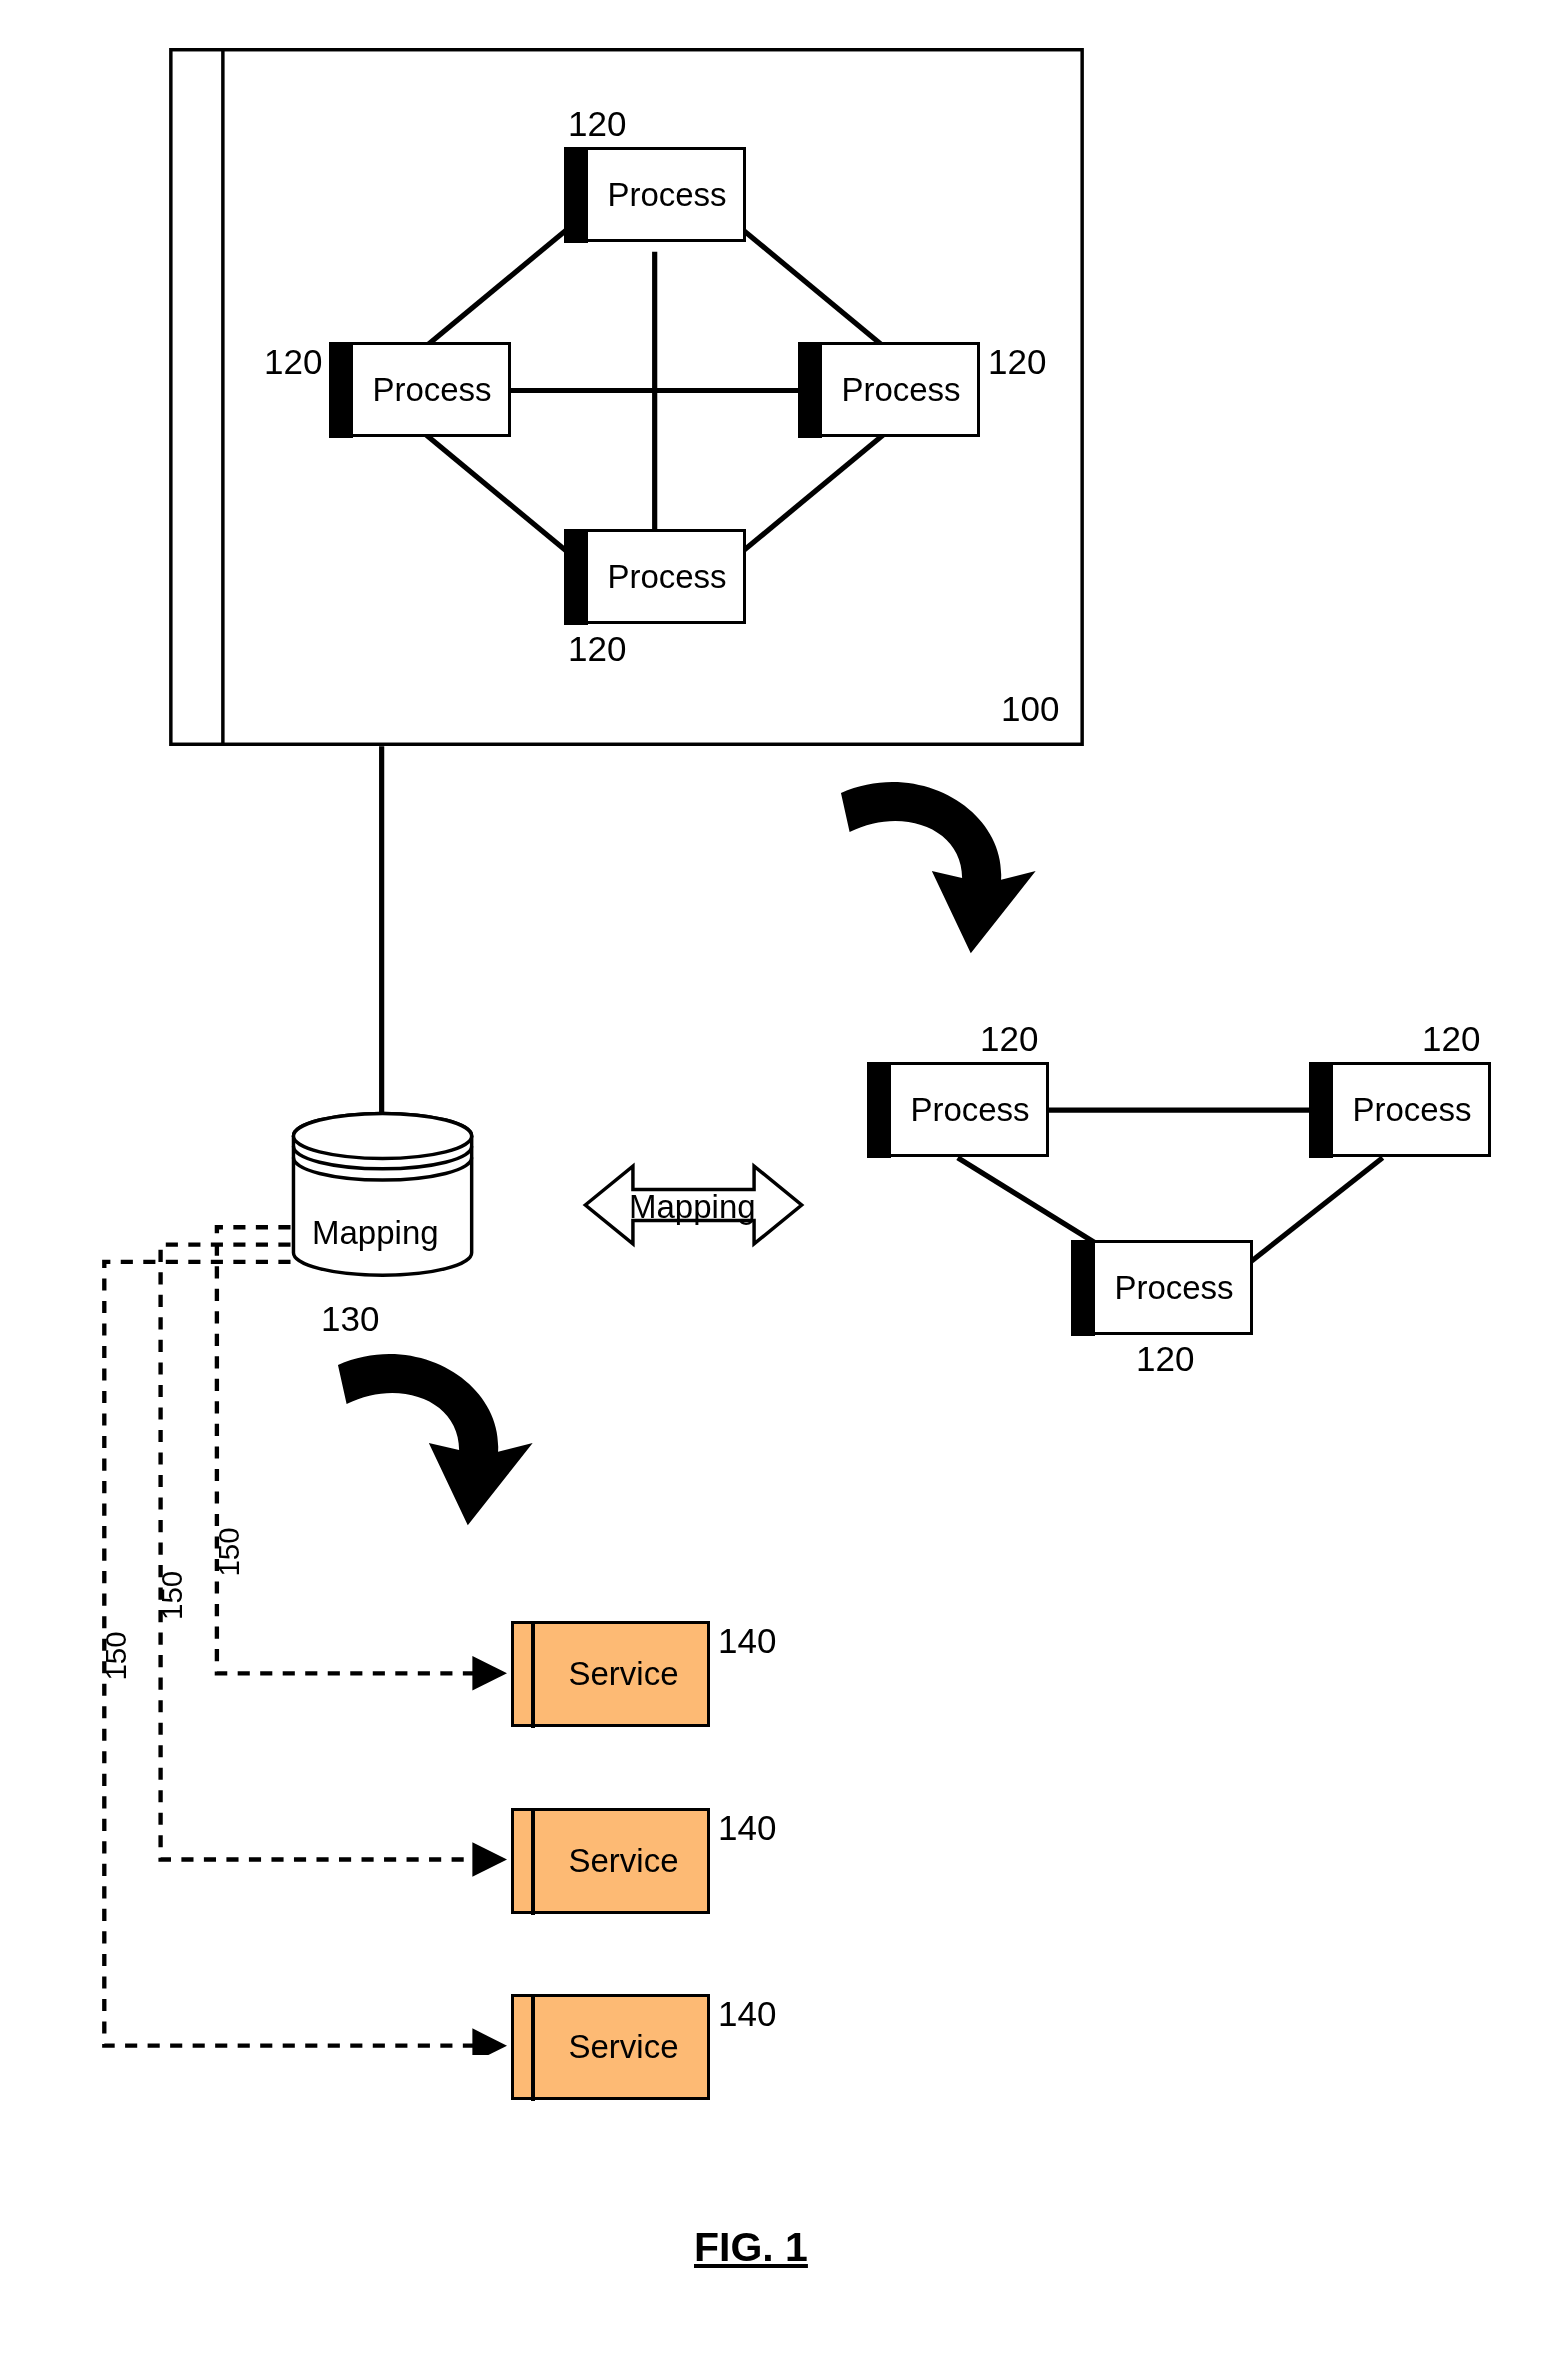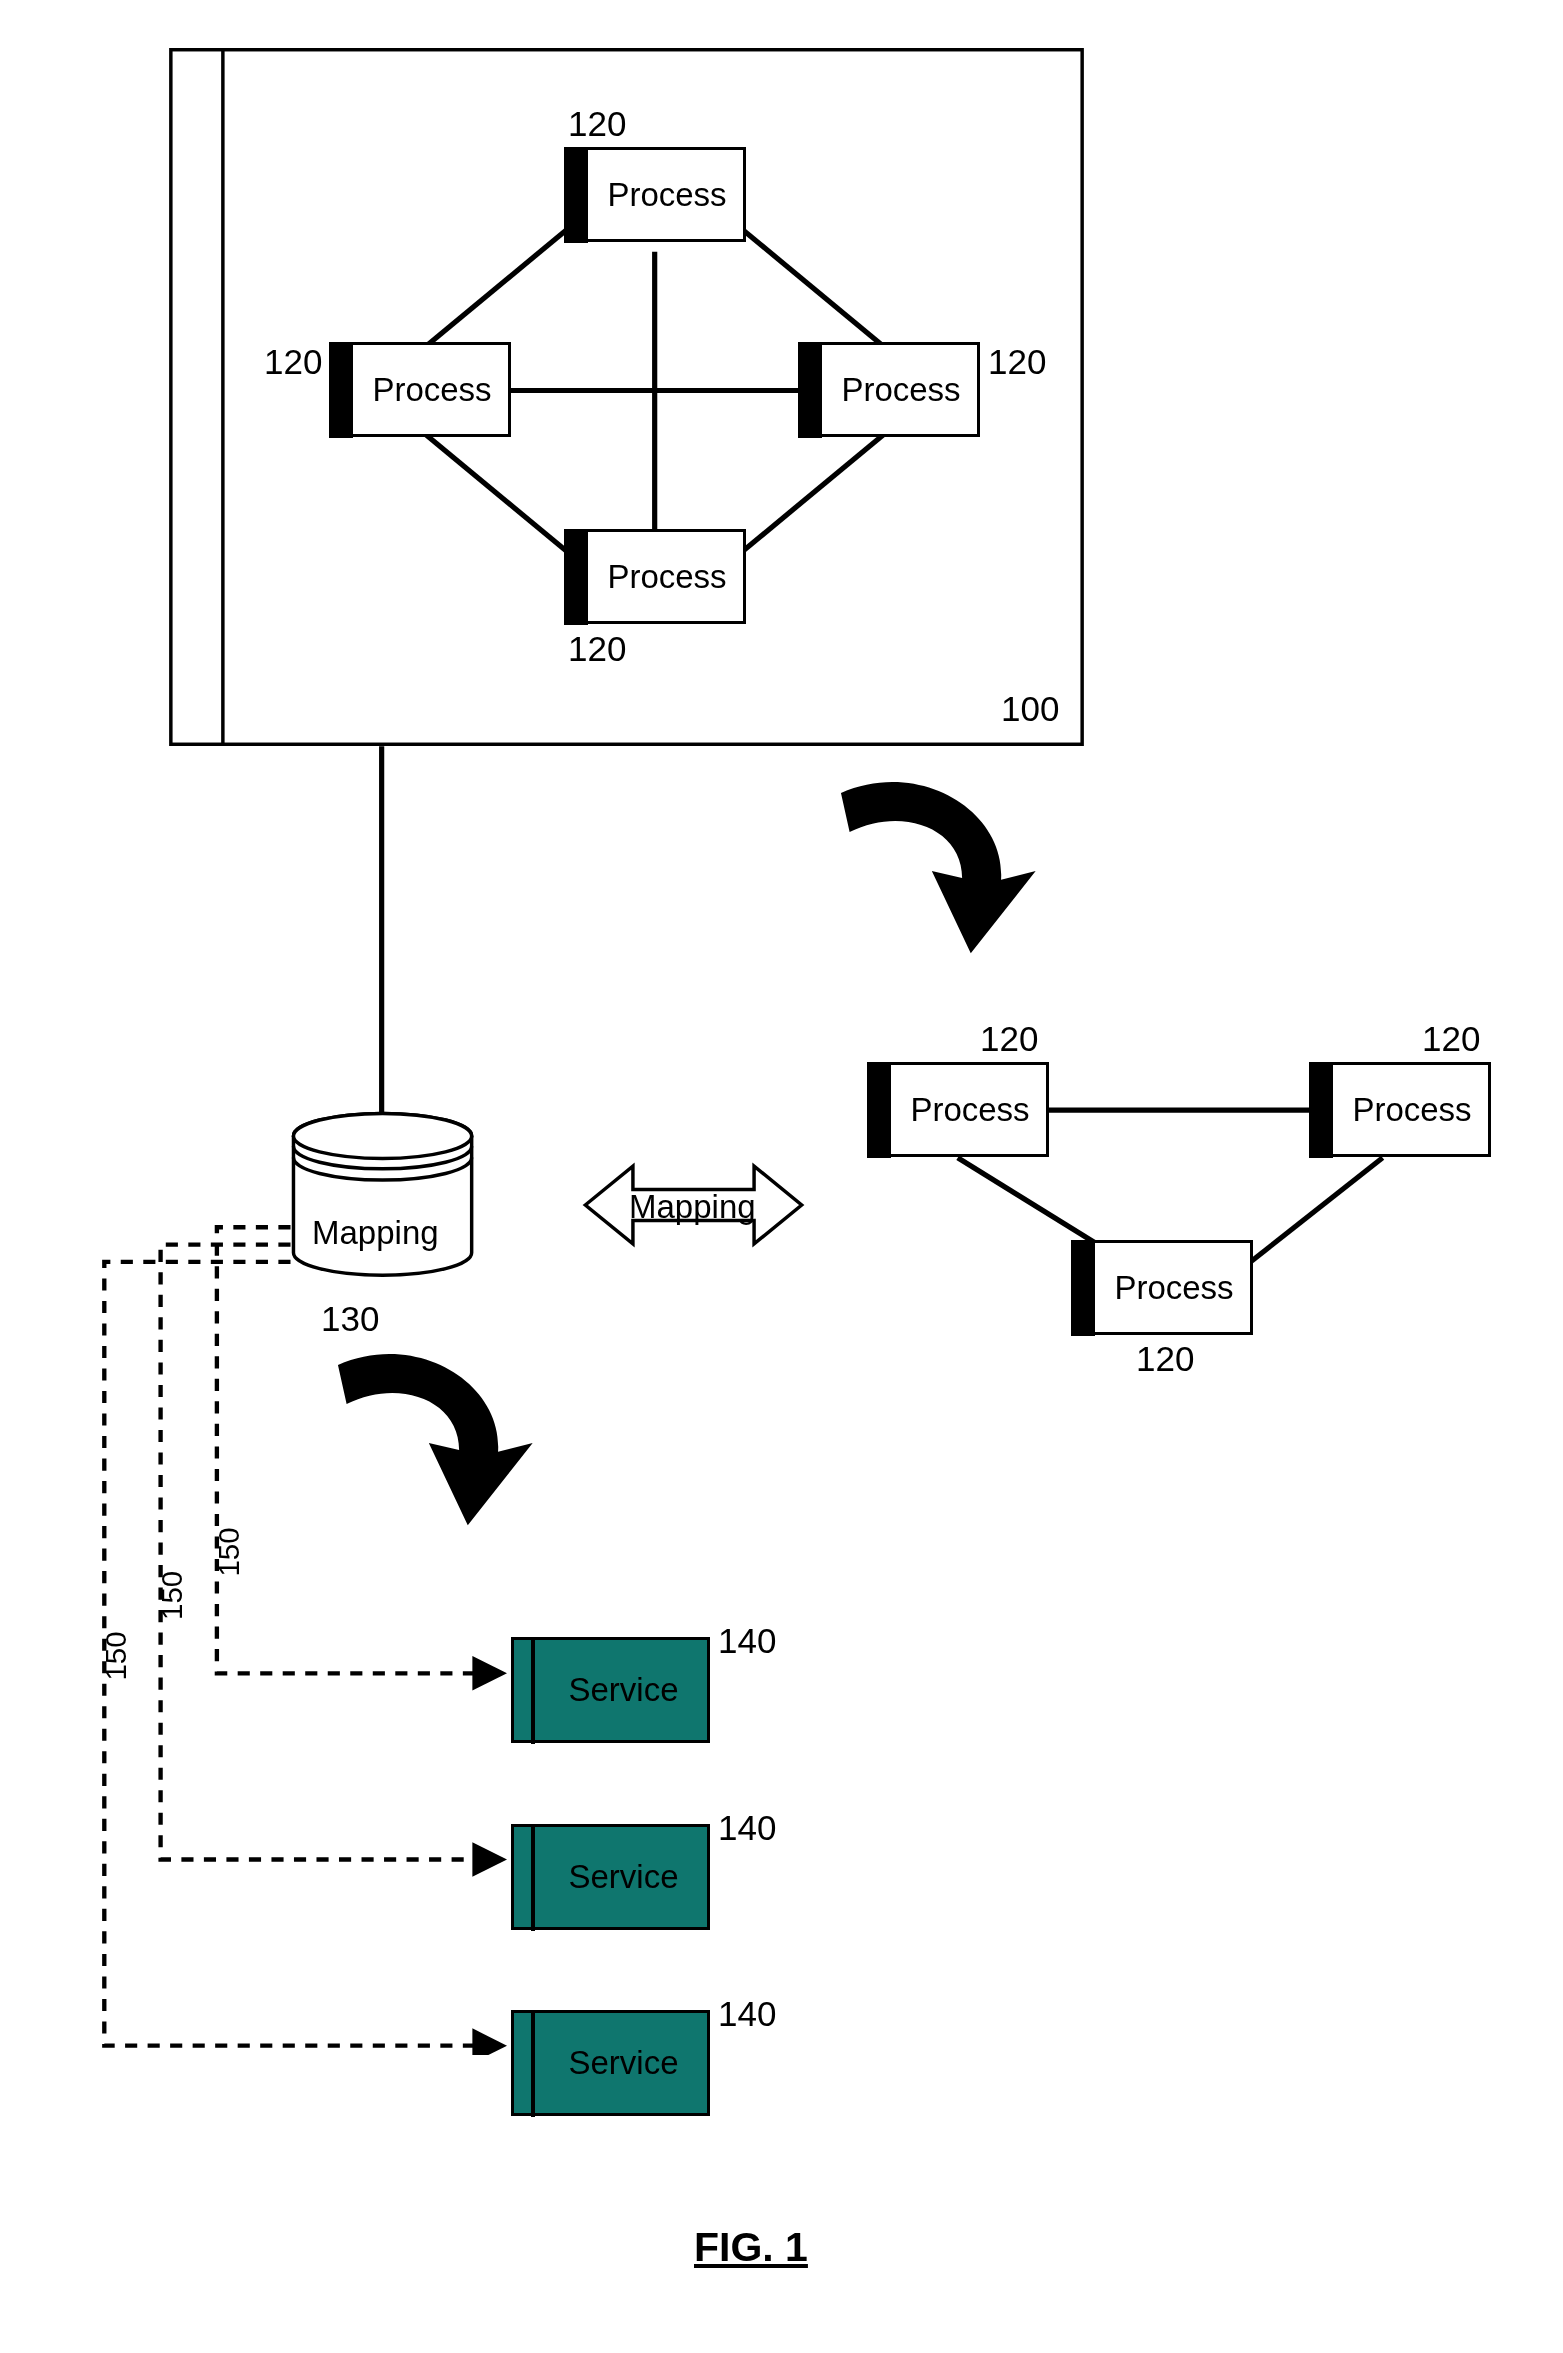--- a/index.html
+++ b/index.html
@@ -37,23 +37,22 @@
     top: 0;
     bottom: 0;
     display: flex;
     align-items: center;
     justify-content: center;
     font-size: 33px;
   }
   .service-box {
     position: absolute;
     border: 3.5px solid #000;
-    background: #0f766e;
+    background: #fdba74;
     box-sizing: border-box;
-    margin-top: 16px;
   }
   .service-box .left-strip {
     position: absolute;
     left: 17.3px;
     top: -3.5px;
     bottom: -3.5px;
     width: 3.5px;
     background: #000;
   }
   .service-box .label {

